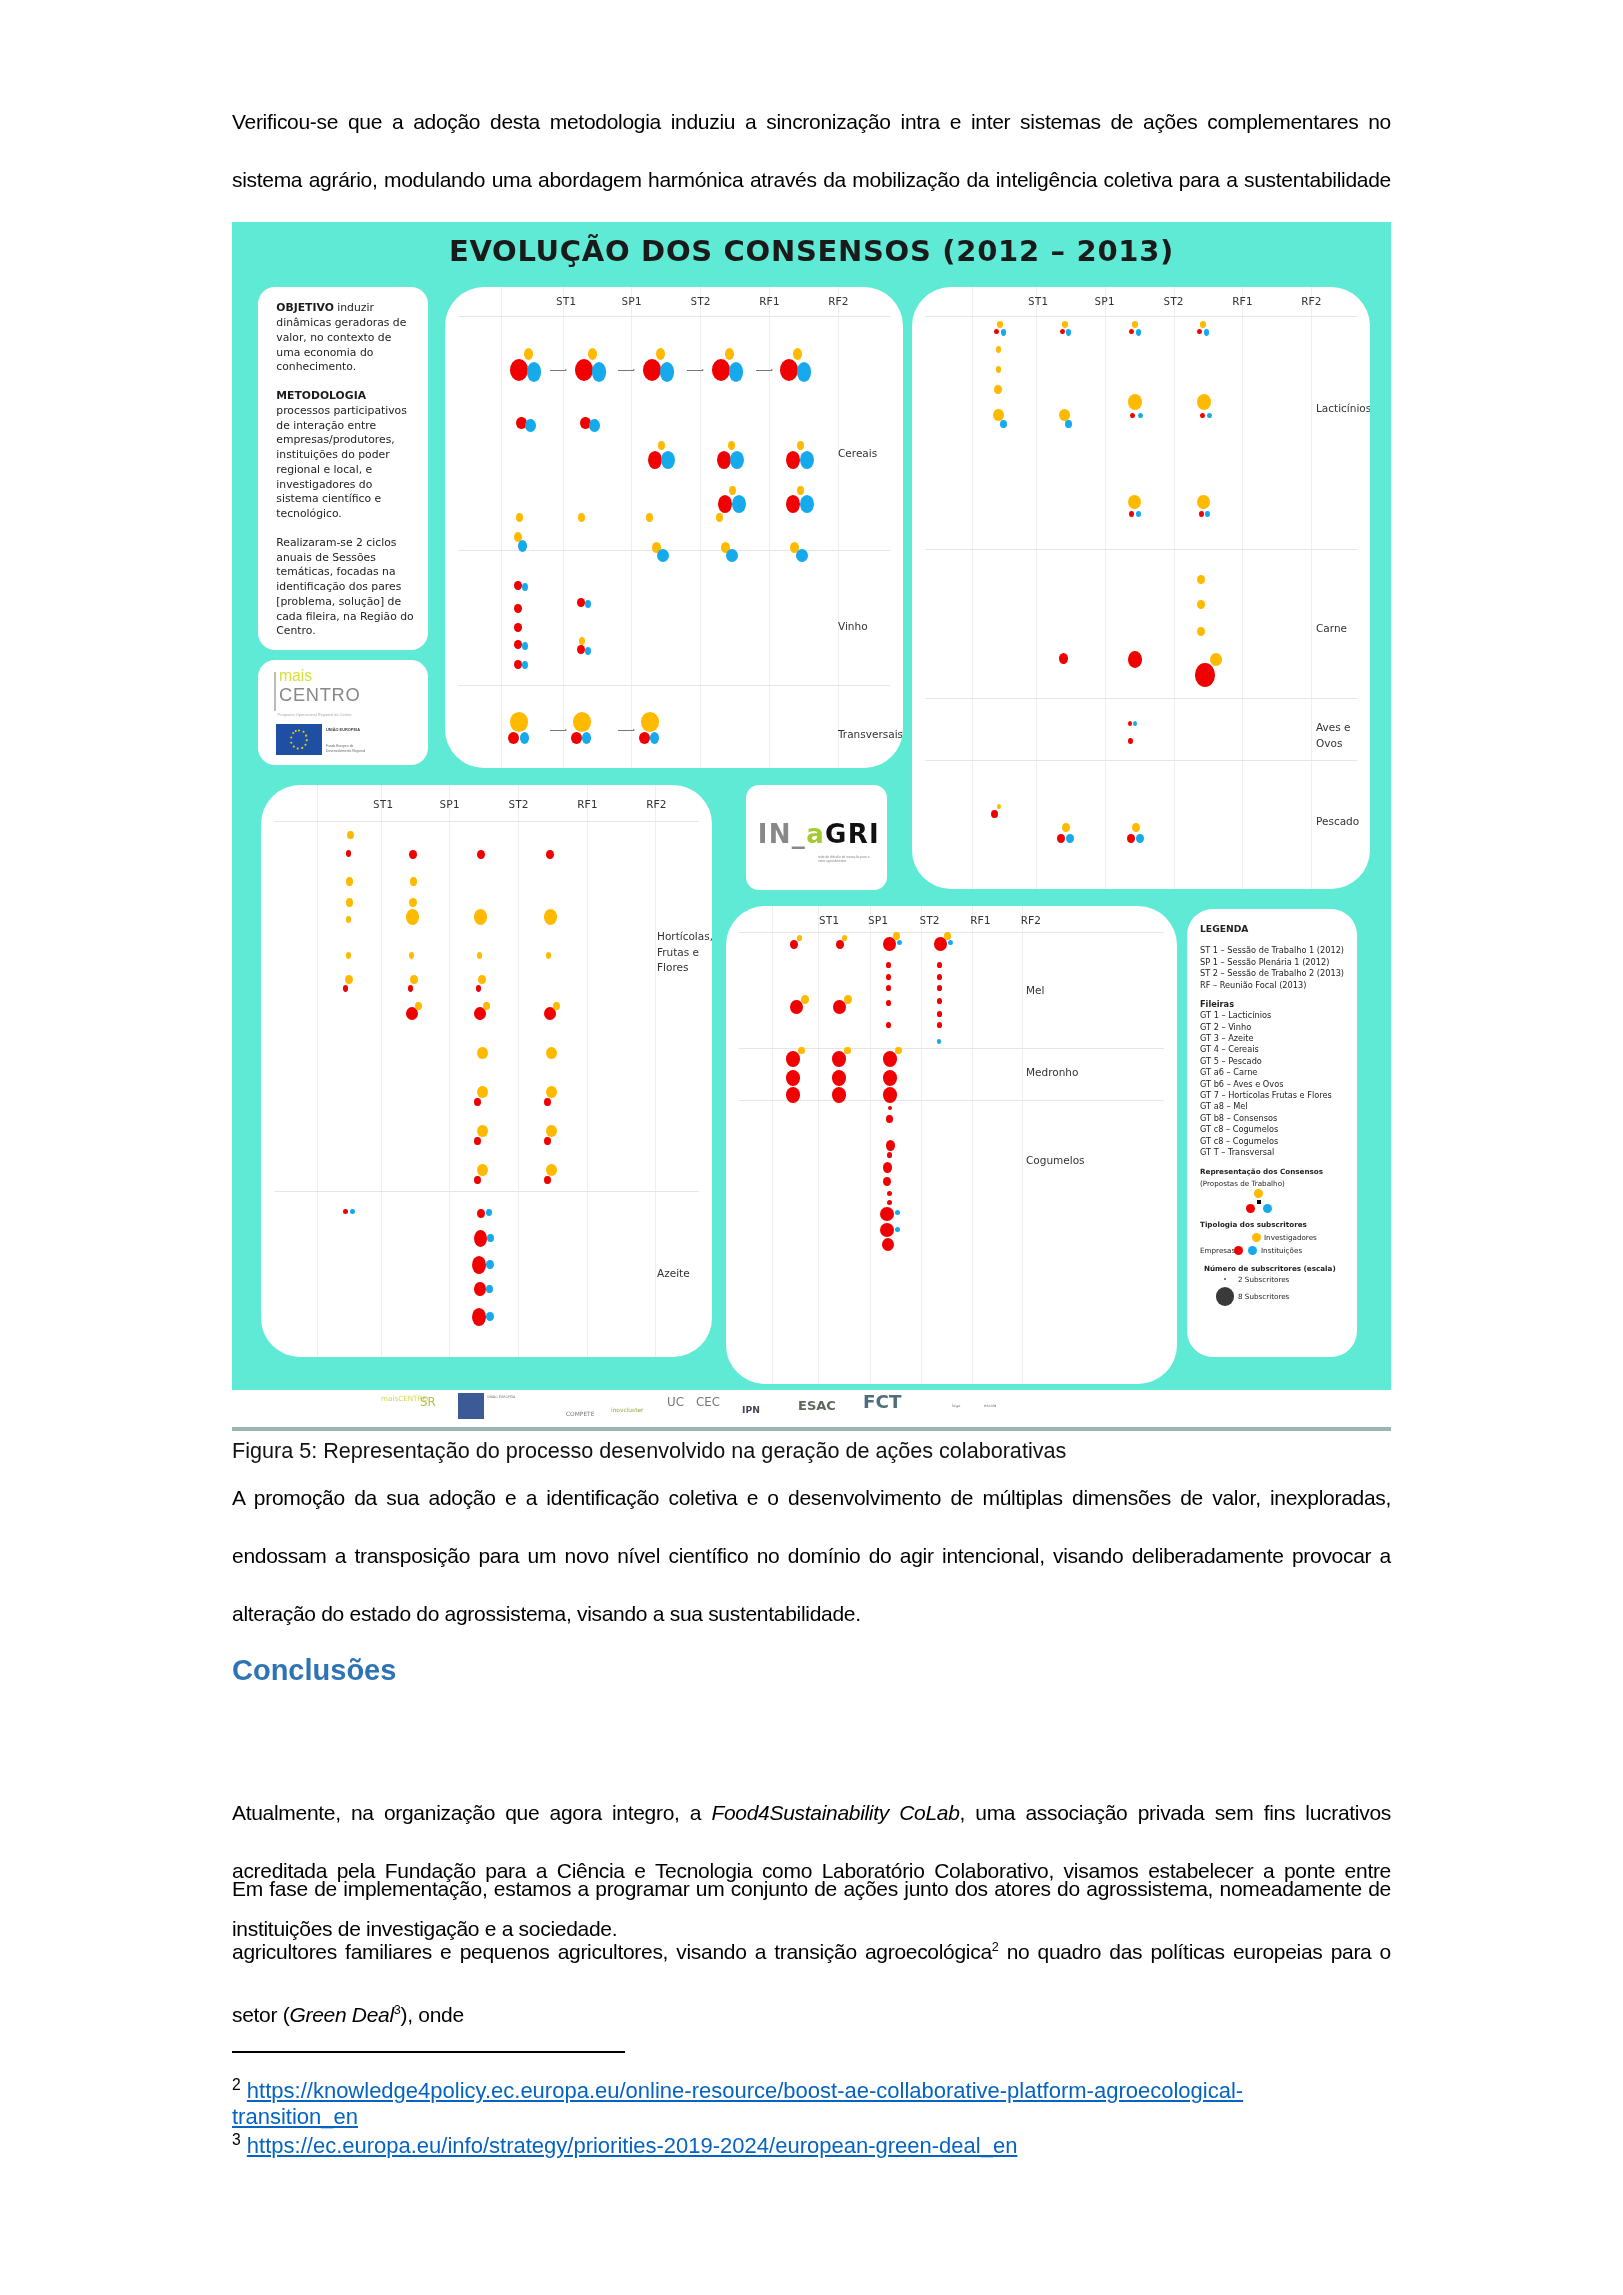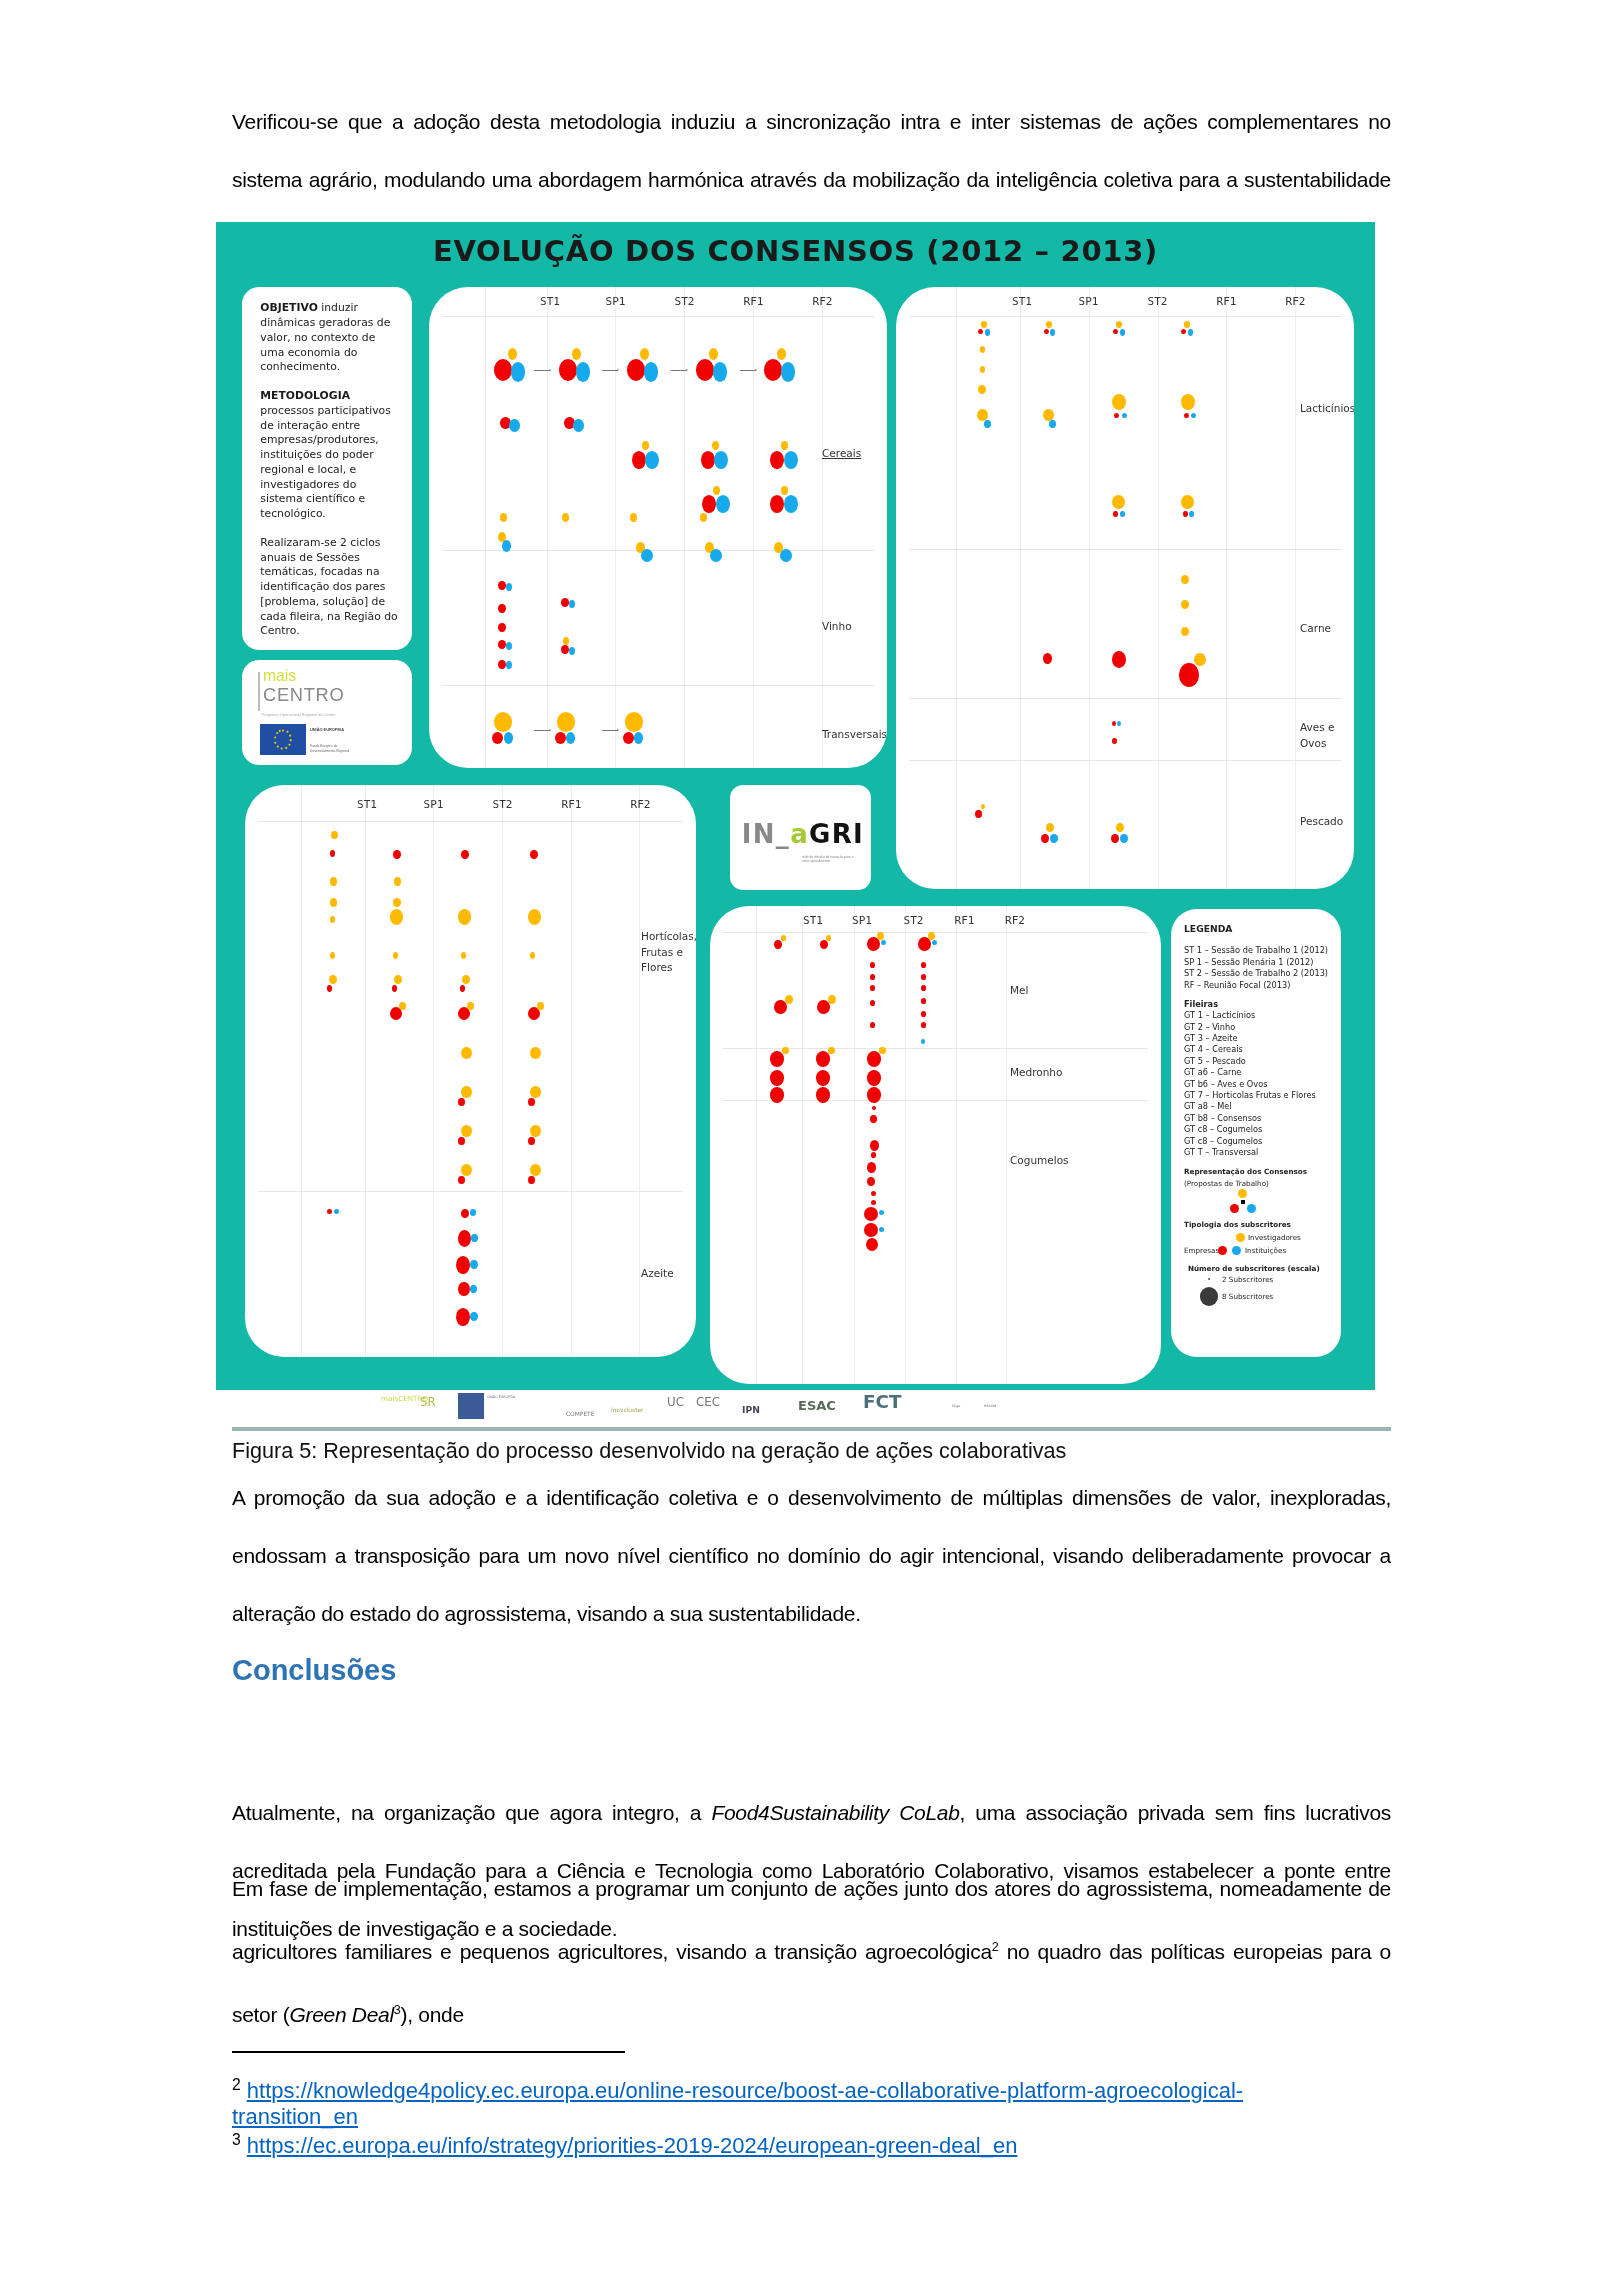--- a/index.html
+++ b/index.html
@@ -1,18 +1,18 @@
 <!DOCTYPE html>
 <html style="font-size:10.5px"><head>
 <meta charset="utf-8">
 <style>
   html,body{margin:0;padding:0;background:#fff;}
   body{width:1623px;height:2295px;position:relative;overflow:hidden;font-family:"Liberation Sans",sans-serif;color:#000;}
   .para{position:absolute;left:232px;width:1159px;font-family:Liberation Sans, sans-serif;font-size:21px;line-height:58px;text-align:justify;letter-spacing:-0.3px;}
-  .poster{position:absolute;left:216px;top:222px;width:1159px;height:1168px;background:#14b8a6;}
+  .poster{position:absolute;left:232px;top:222px;width:1159px;height:1168px;background:#5eead4;}
   .poster-title{position:absolute;left:0;right:0;top:11.8px;text-align:center;font-family:"DejaVu Sans",sans-serif;font-weight:bold;font-size:29px;letter-spacing:0.7px;color:#1a1a1a;}
   .panel{position:absolute;background:#fff;border-radius:39px;overflow:hidden;}
   .panel.small{border-radius:18.3px;}
   .info-text{position:absolute;left:18.3px;top:14.4px;right:11.8px;font-size:10.8px;line-height:14.7px;color:#222;font-family:"DejaVu Sans",sans-serif;}
   .info-text b{color:#1b1b1b;}
   .info-text p{margin:0 0 14.4px 0;}
   .cols{position:absolute;display:flex;padding-left:34px;}
   .col-h{font-family:"DejaVu Sans Mono",monospace;font-size:11px;text-align:center;color:#333;}
   .vline{position:absolute;top:0;bottom:0;width:0.7px;background:#eee;}
   .hline{position:absolute;left:13px;right:13px;height:0.7px;background:#e6e6e6;}
@@ -89,21 +89,21 @@
     <div class="cols" style="left:56px;top:7.9px;">
       <div class="col-h" style="width:62px;">ST1</div>
       <div class="col-h" style="width:69px;">SP1</div>
       <div class="col-h" style="width:69px;">ST2</div>
       <div class="col-h" style="width:69px;">RF1</div>
       <div class="col-h" style="width:69px;">RF2</div>
     </div>
     <div class="hline" style="top:29px;"></div>
     <div class="hline" style="top:263px;"></div>
     <div class="hline" style="top:398px;"></div>
-    <div class="cat" style="left:393px;top:159px;text-decoration:underline;">Cereais</div>
+    <div class="cat" style="left:393px;top:159px;">Cereais</div>
     <div class="cat" style="left:393px;top:332px;">Vinho</div>
     <div class="cat" style="left:393px;top:440px;">Transversais</div>
 
     <div>
       <div class="dot r" style="left:65px;top:72px;width:18.3px;height:22px;"></div>
         <div class="dot b" style="left:82px;top:75px;width:14.4px;height:19.6px;"></div>
         <div class="dot y" style="left:79px;top:61px;width:9.2px;height:11.8px;"></div>
       <div class="arr" style="left:105px;top:83px;width:16.4px;"></div>
       <div class="dot r" style="left:130px;top:72px;width:18.3px;height:22px;"></div>
         <div class="dot b" style="left:147px;top:75px;width:14.4px;height:19.6px;"></div>

